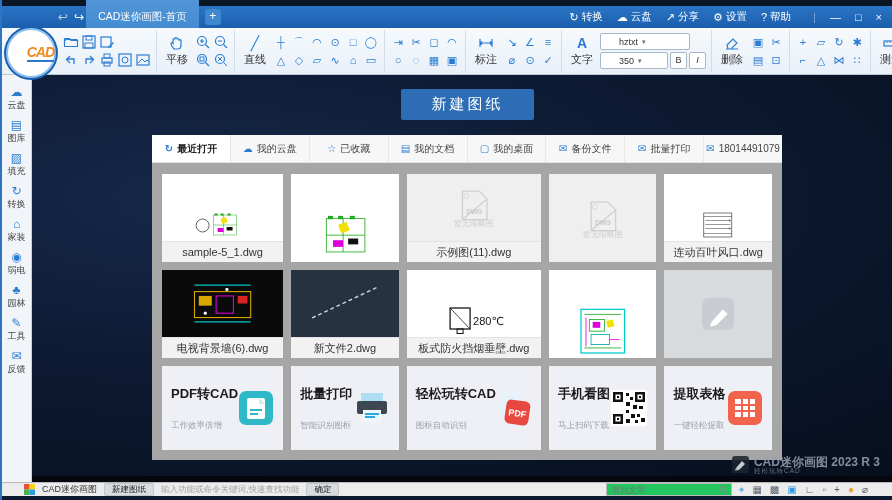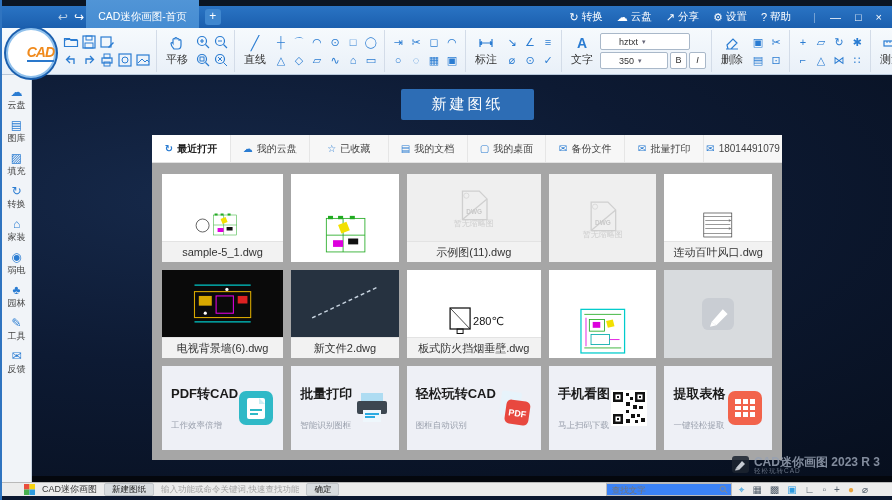--- a/index.html
+++ b/index.html
@@ -96,21 +96,21 @@
   .wm-line1{font-size:12px;font-weight:bold;color:#97a1b2;white-space:nowrap;}
   .wm-line2{font-size:6.5px;color:#7c8697;letter-spacing:1px;}
   
   .statusbar{position:absolute;left:0;bottom:4px;width:100%;height:14px;background:#ececec;
              border-top:1px solid #b9b9b9;display:flex;align-items:center;gap:7px;
              padding:0 22px;box-sizing:border-box;font-size:9px;color:#333;}
   .sb-app{font-size:9px;color:#333;white-space:nowrap;}
   .sb-btn{background:#d8dcdf;border:1px solid #c2c6ca;border-radius:2px;padding:0 7px;height:11px;
           line-height:10px;font-size:8.5px;color:#222;cursor:pointer;white-space:nowrap;}
   .sb-tip{color:#a2a2a2;font-size:8.5px;white-space:nowrap;overflow:hidden;text-overflow:ellipsis;max-width:200px;}
-  .sb-find{margin-left:auto;display:flex;align-items:center;background:#3b82f6;border:1px solid #bbb;
+  .sb-find{margin-left:auto;display:flex;align-items:center;background:#22c55e;border:1px solid #bbb;
            height:11px;width:118px;padding:0 3px;gap:3px;}
   .sb-find input{border:none;outline:none;flex:1;font-size:8.5px;font-family:inherit;color:#333;
                  background:transparent;min-width:0;}
   .sb-icons{display:flex;align-items:center;gap:8px;font-size:10px;color:#55616e;padding-right:2px;}
   .sb-icons span{cursor:pointer;line-height:10px;}
   .ic-blue{color:#2d9be0;}
   .ic-orange{color:#e8a33d;}
 </style>
 </head>
 <body>

